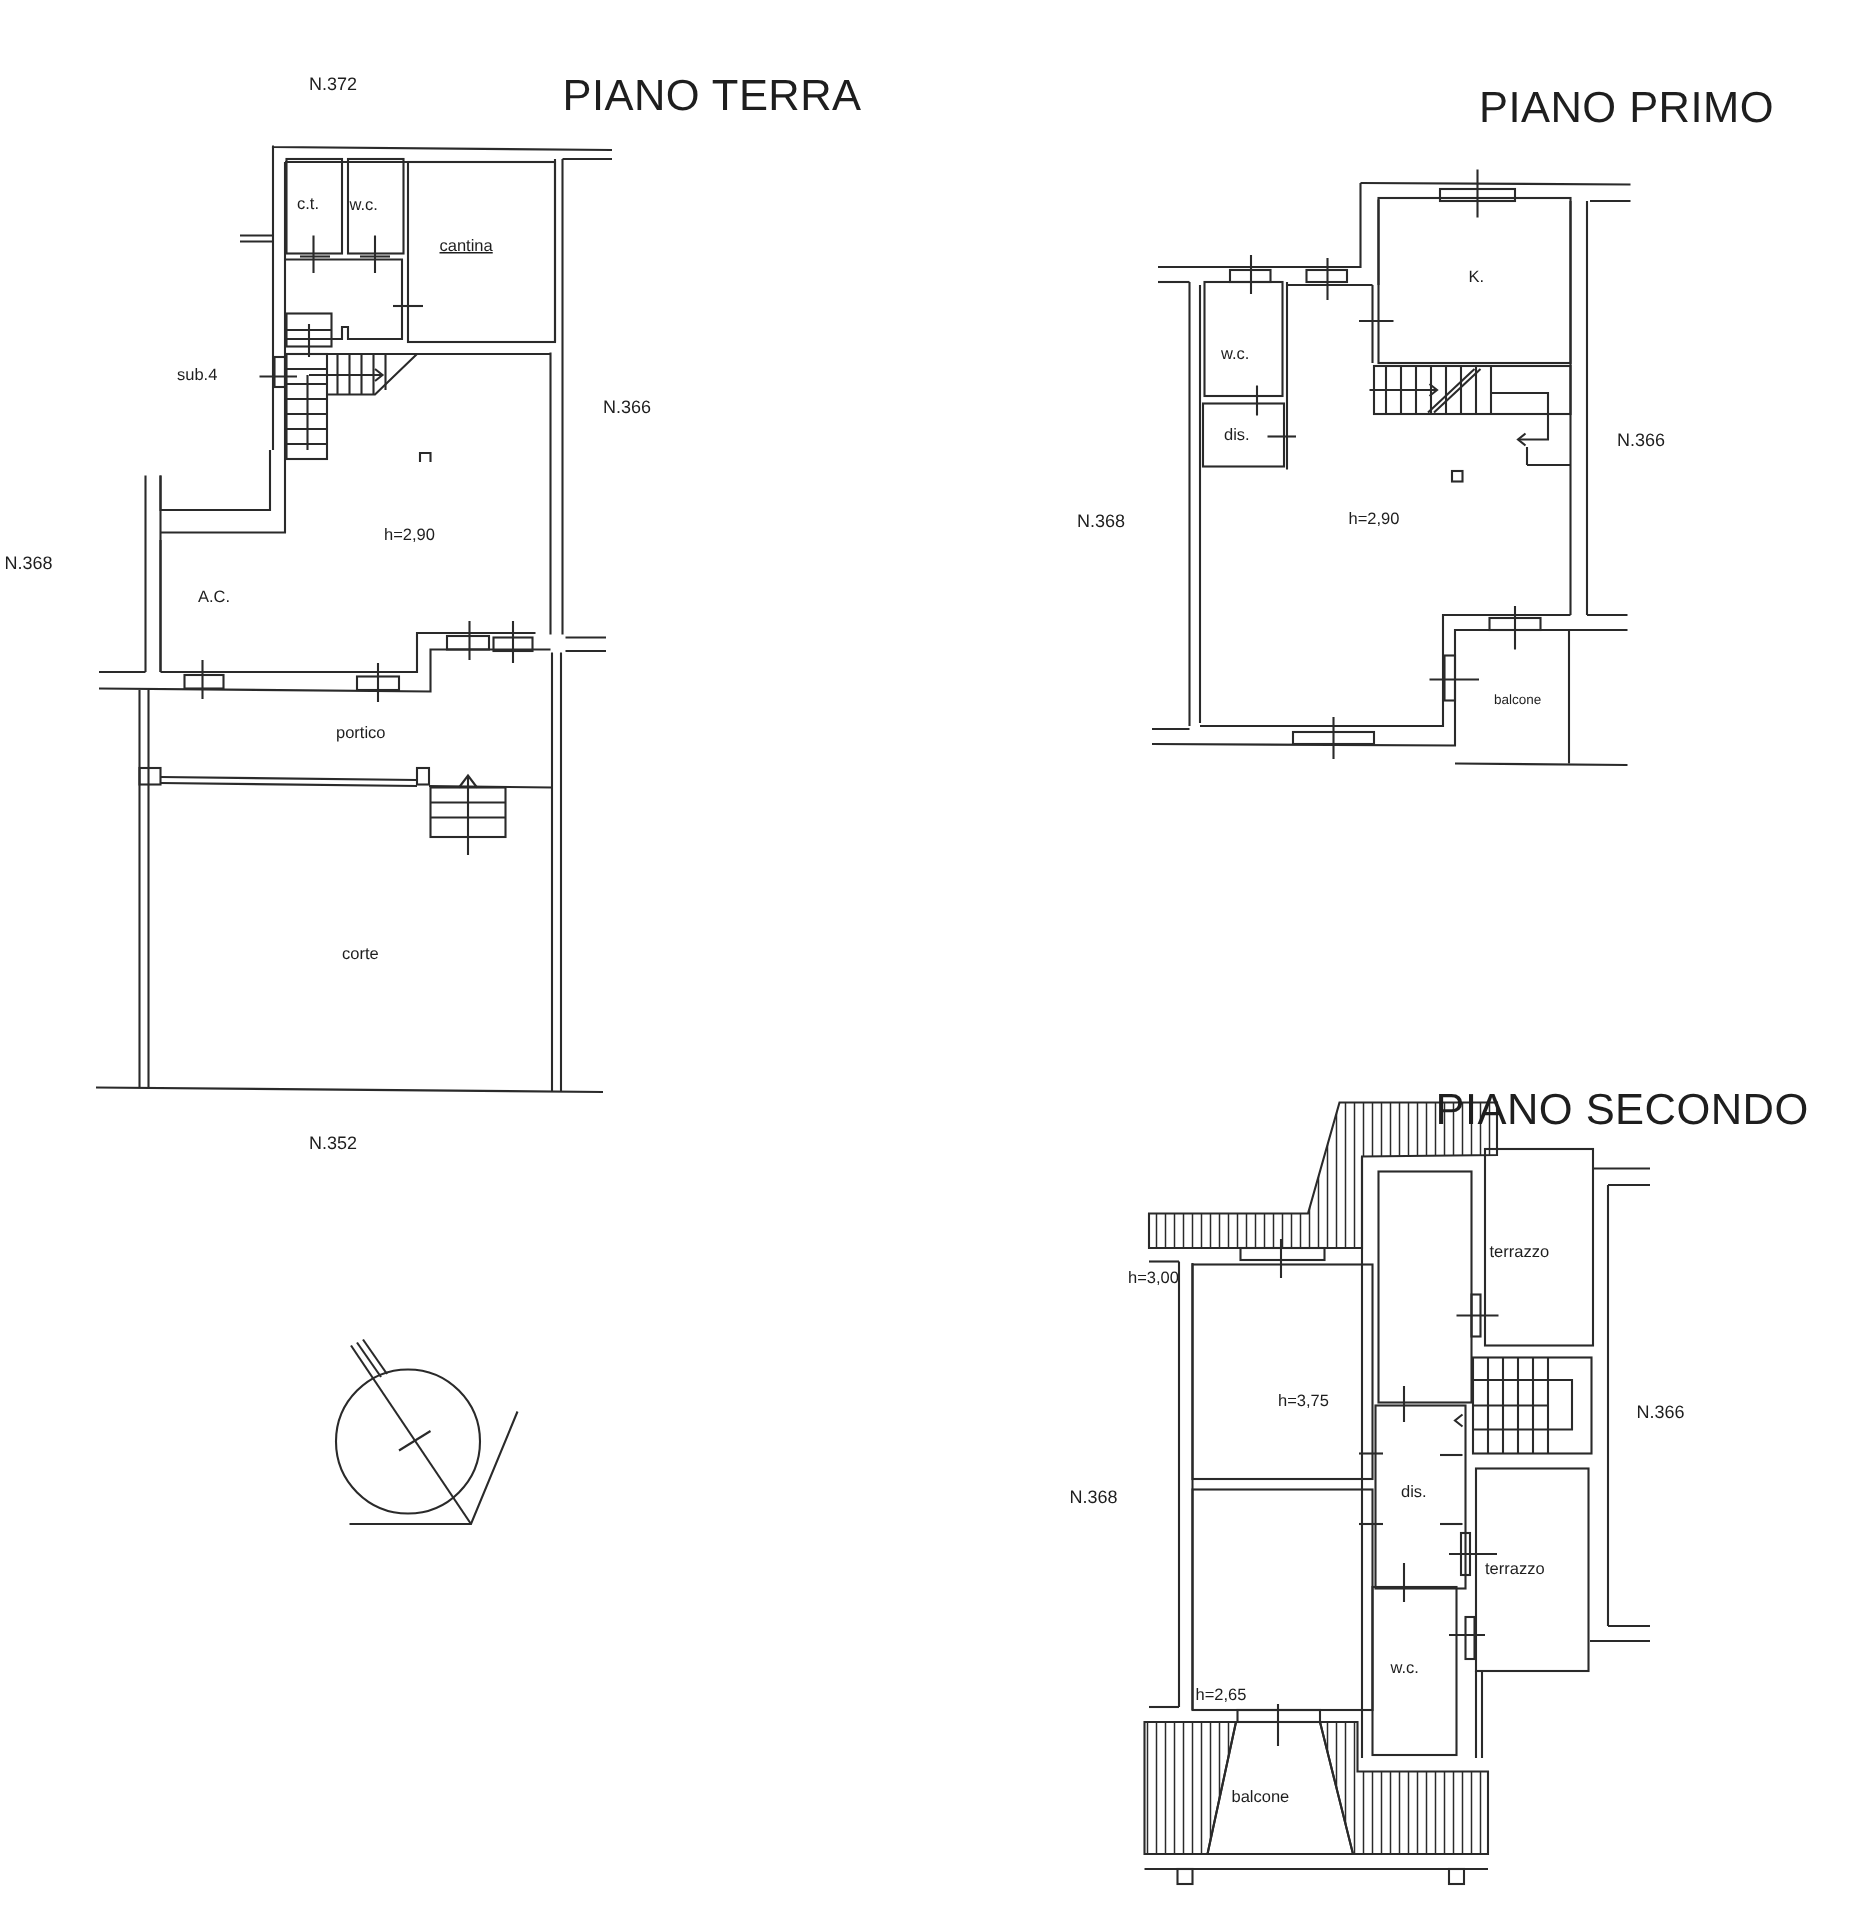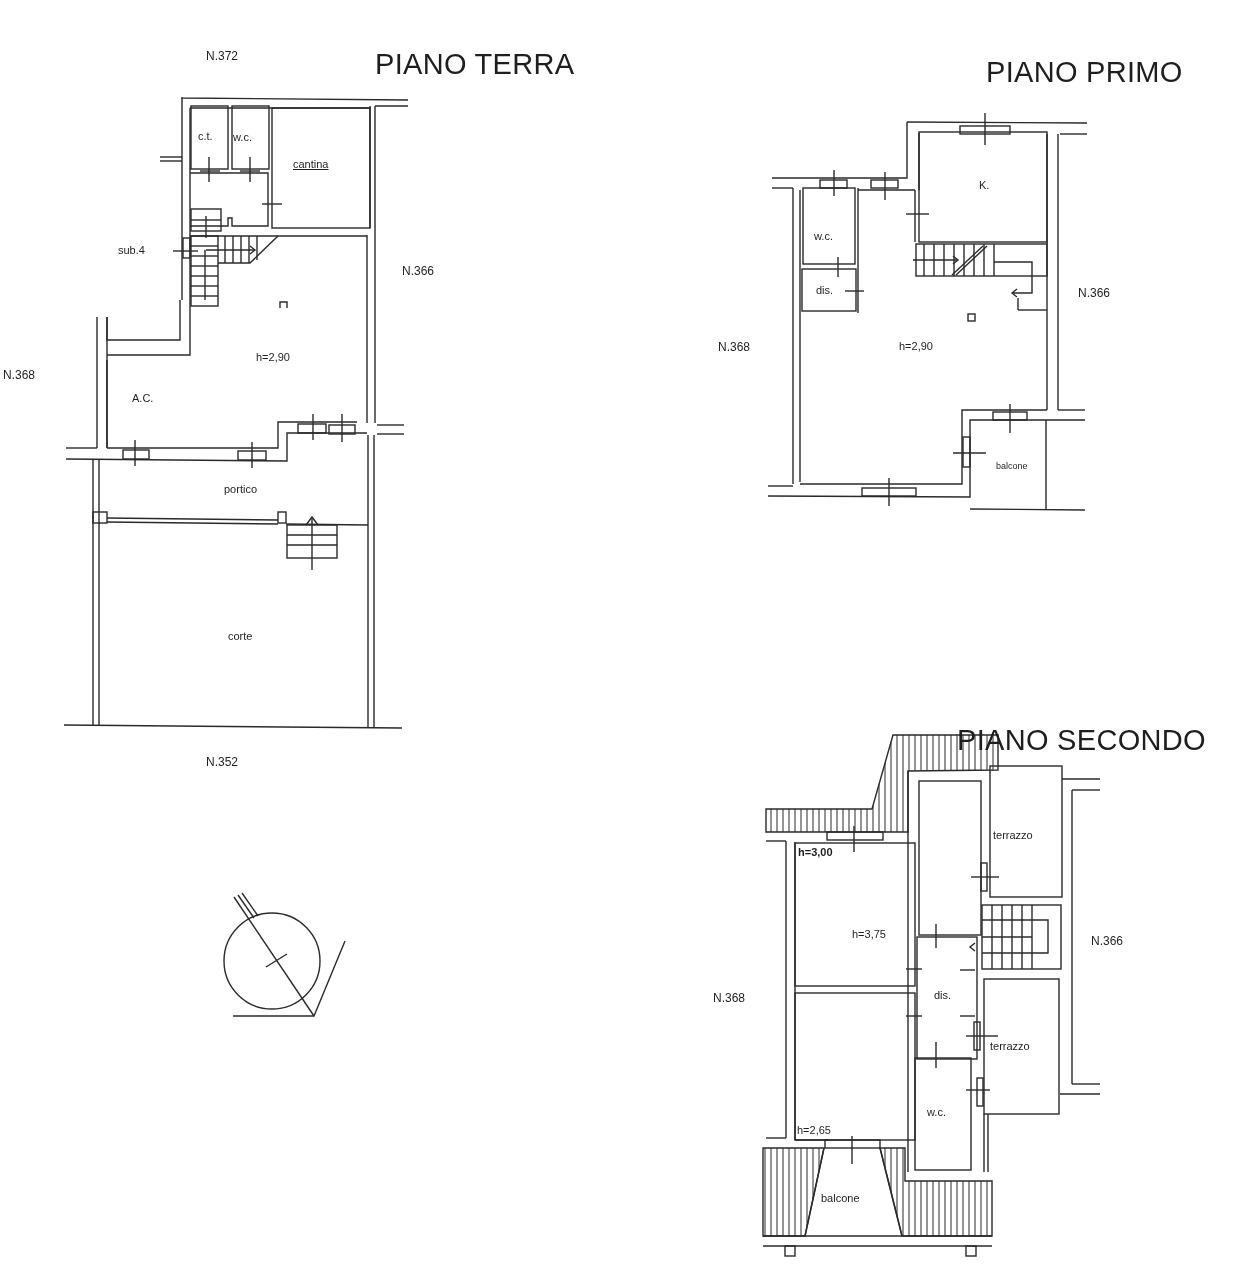--- a/index.html
+++ b/index.html
@@ -272,21 +272,21 @@
 <div class="lbl room" style="left:228px;top:631px;">corte</div>
 
 <div class="lbl room" style="left:979px;top:180px;">K.</div>
 <div class="lbl room" style="left:814px;top:231px;">w.c.</div>
 <div class="lbl room" style="left:816px;top:285px;">dis.</div>
 <div class="lbl nb" style="left:1078px;top:287px;">N.366</div>
 <div class="lbl nb" style="left:718px;top:341px;">N.368</div>
 <div class="lbl room" style="left:899px;top:341px;">h=2,90</div>
 <div class="lbl small" style="left:996px;top:462px;">balcone</div>
 
-<div class="lbl room" style="left:798px;top:847px;font-weight:bold;">h=3,00</div>
+<div class="lbl room" style="left:752px;top:847px;">h=3,00</div>
 <div class="lbl room" style="left:993px;top:830px;">terrazzo</div>
 <div class="lbl room" style="left:852px;top:929px;">h=3,75</div>
 <div class="lbl nb" style="left:1091px;top:935px;">N.366</div>
 <div class="lbl room" style="left:934px;top:990px;">dis.</div>
 <div class="lbl nb" style="left:713px;top:992px;">N.368</div>
 <div class="lbl room" style="left:990px;top:1041px;">terrazzo</div>
 <div class="lbl room" style="left:927px;top:1107px;">w.c.</div>
 <div class="lbl room" style="left:797px;top:1125px;text-align:center;">h=2,65</div>
 <div class="lbl room" style="left:821px;top:1193px;">balcone</div>
 

